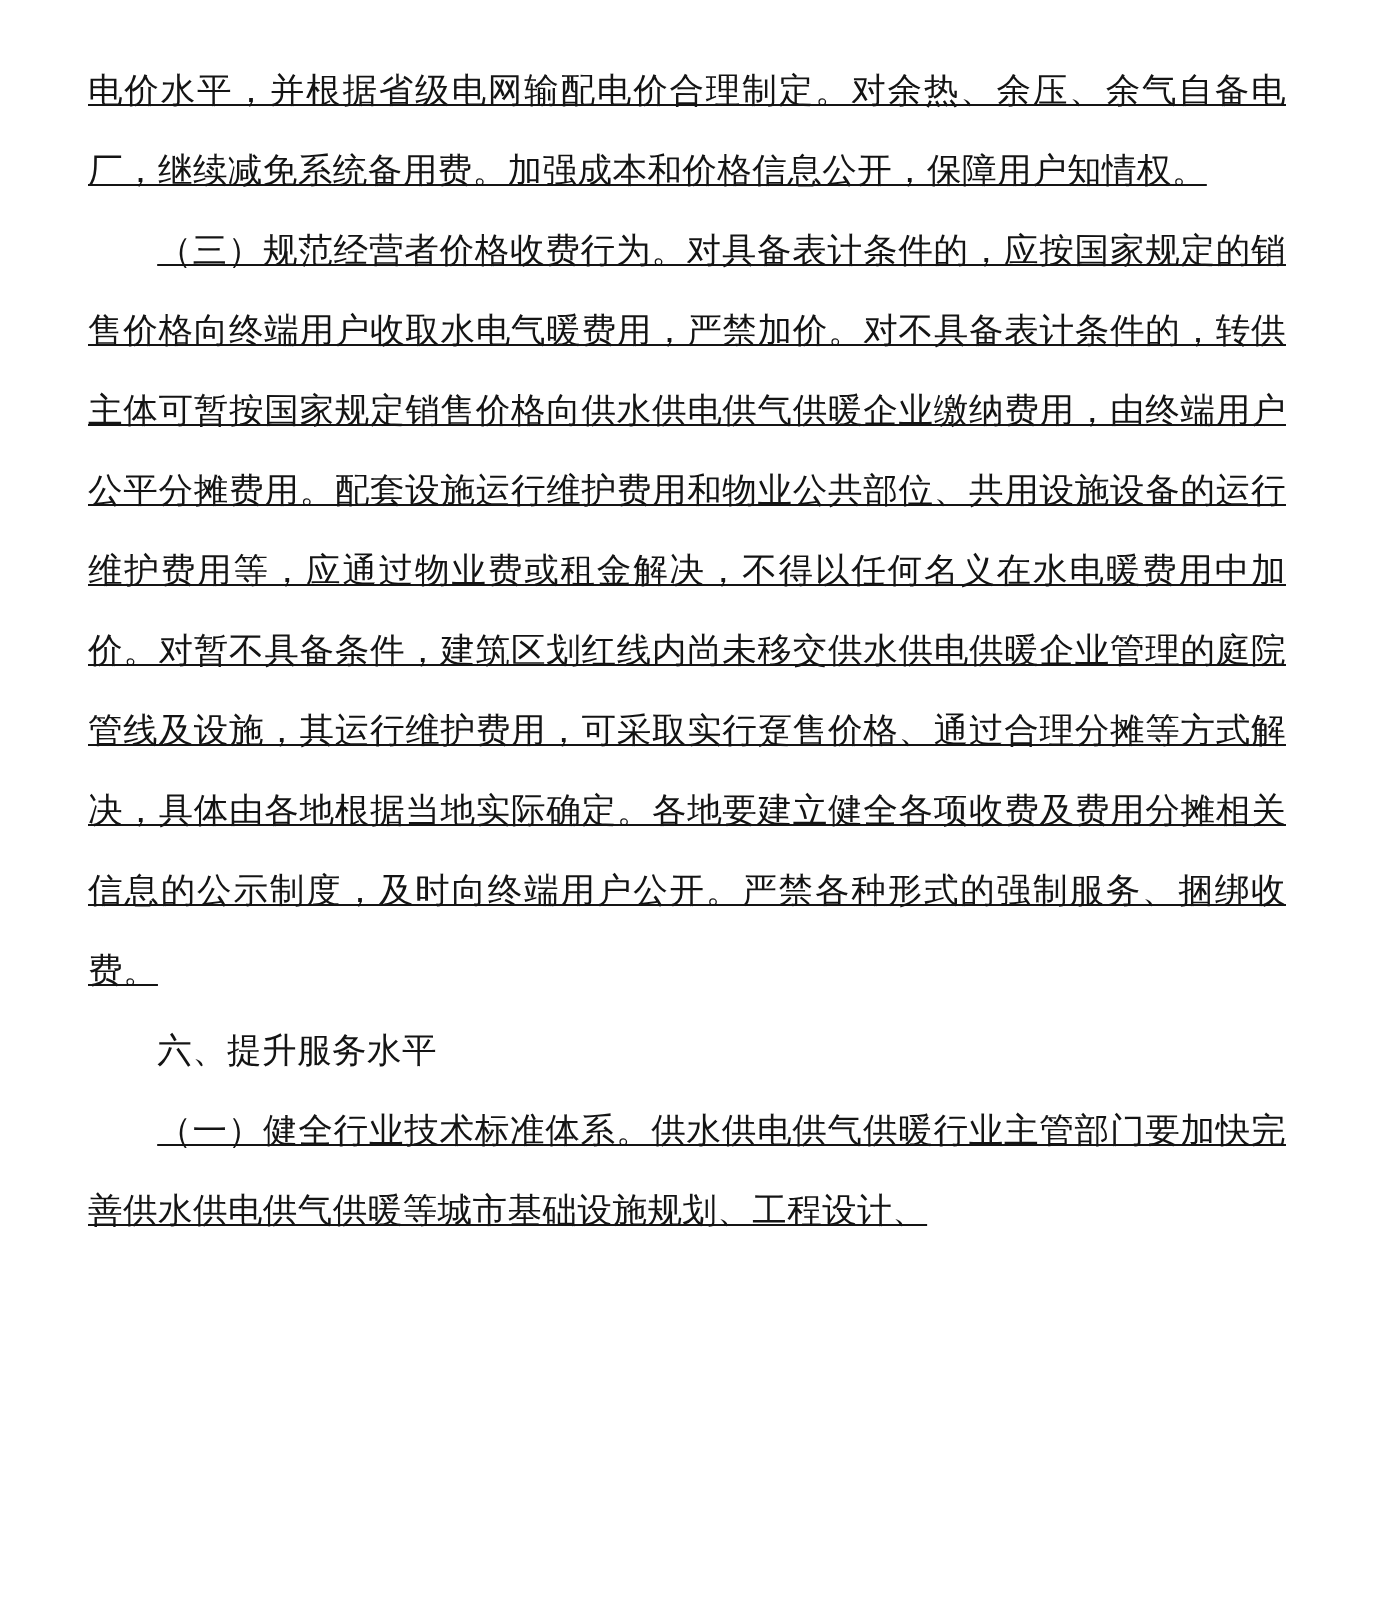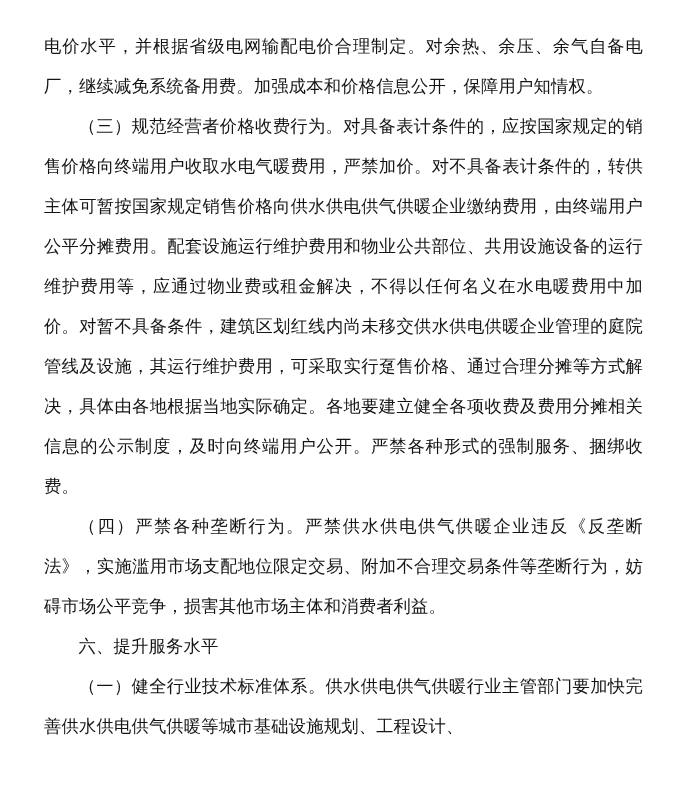--- a/index.html
+++ b/index.html
@@ -26,33 +26,33 @@
     font-size: 17.3px;
     line-height: 40px;
     text-align: justify;
     text-justify: inter-ideograph;
     letter-spacing: 0.2px;
     color: #141414;
   }
   .para {
     margin: 0;
     text-indent: 0;
+    text-decoration: underline;
   }
   .para.indent {
     text-indent: 2em;
   }
   .heading {
     margin: 0;
     text-indent: 2em;
   }
 </style>
 </head>
 <body>
 
 <div id="page">
   <div class="doc-body">
     <p class="para">电价水平，并根据省级电网输配电价合理制定。对余热、余压、余气自备电厂，继续减免系统备用费。加强成本和价格信息公开，保障用户知情权。</p>
     <p class="para indent">（三）规范经营者价格收费行为。对具备表计条件的，应按国家规定的销售价格向终端用户收取水电气暖费用，严禁加价。对不具备表计条件的，转供主体可暂按国家规定销售价格向供水供电供气供暖企业缴纳费用，由终端用户公平分摊费用。配套设施运行维护费用和物业公共部位、共用设施设备的运行维护费用等，应通过物业费或租金解决，不得以任何名义在水电暖费用中加价。对暂不具备条件，建筑区划红线内尚未移交供水供电供暖企业管理的庭院管线及设施，其运行维护费用，可采取实行趸售价格、通过合理分摊等方式解决，具体由各地根据当地实际确定。各地要建立健全各项收费及费用分摊相关信息的公示制度，及时向终端用户公开。严禁各种形式的强制服务、捆绑收费。</p>
-    <p class="para indent">（四）严禁各种垄断行为。严禁供水供电供气供暖企业违反《反垄断法》，实施滥用市场支配地位限定交易、附加不合理交易条件等垄断行为，妨碍市场公平竞争，损害其他市场主体和消费者利益。</p>
     <p class="heading">六、提升服务水平</p>
     <p class="para indent">（一）健全行业技术标准体系。供水供电供气供暖行业主管部门要加快完善供水供电供气供暖等城市基础设施规划、工程设计、</p>
   </div>
 </div>
 
 </body></html>

